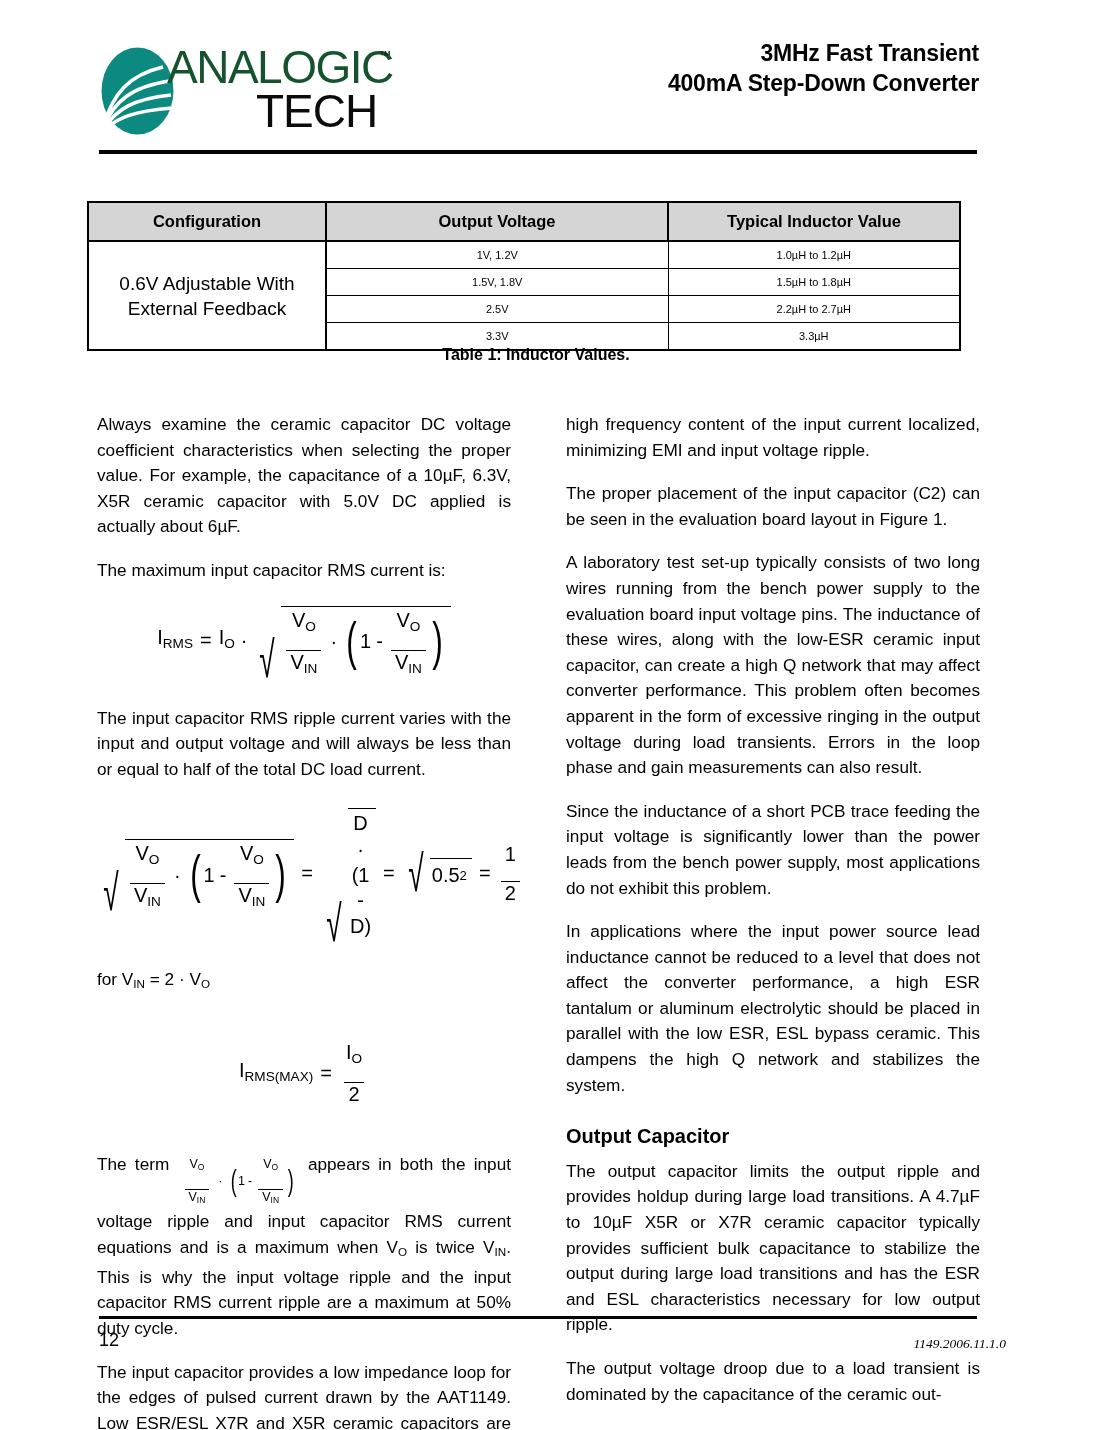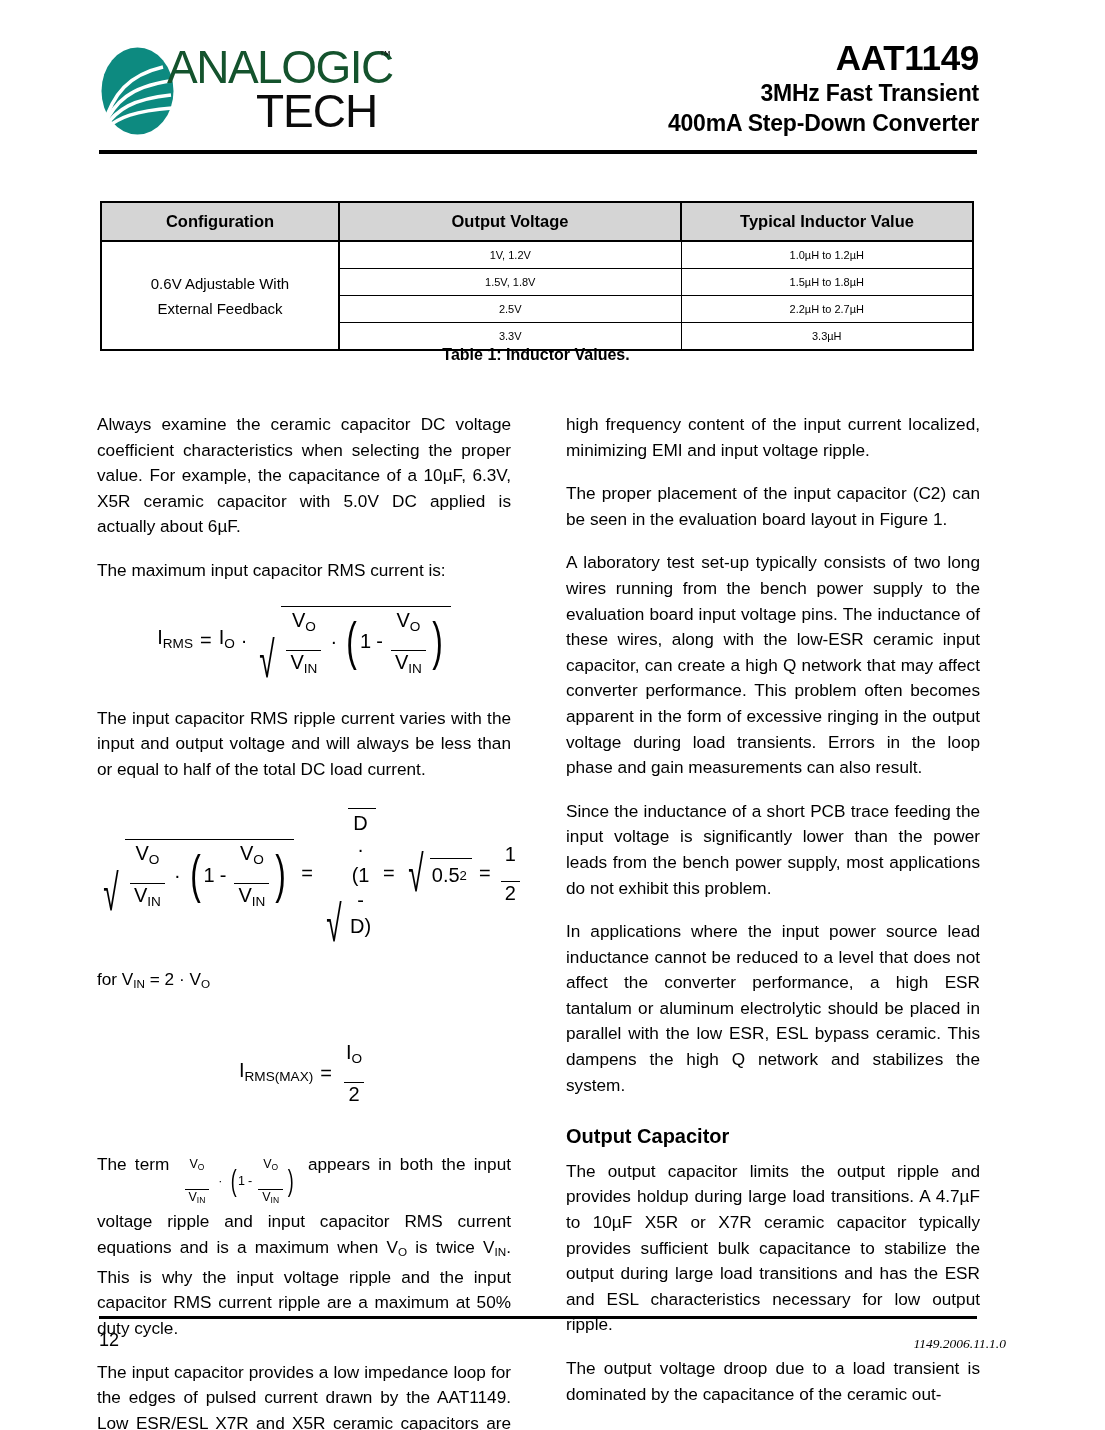--- a/index.html
+++ b/index.html
@@ -14,25 +14,25 @@
   .logo-analogic{position:absolute;left:0;top:0;font-family:"Liberation Sans",sans-serif;font-size:46px;font-weight:400;letter-spacing:-1.5px;line-height:1;color:#14532d;}
   .logo-tm{position:absolute;left:212px;top:5px;font-size:12px;line-height:1;color:#0b0b0b;}
   .logo-tech{position:absolute;left:89px;top:44px;font-size:46px;font-weight:400;letter-spacing:-1px;line-height:1;color:#0b0b0b;}
 
   .hdr-right{position:absolute;right:0;top:0;text-align:right;}
   .hdr-part{font-size:35px;font-weight:bold;line-height:40px;letter-spacing:-0.3px;}
   .hdr-sub{font-size:23px;font-weight:bold;line-height:30px;letter-spacing:-0.2px;}
   .hdr-rule{position:absolute;left:99px;top:150px;width:878px;height:4px;background:#000;}
 
   
-  .tbl{position:absolute;left:100px;top:201px;width:872px;border-collapse:collapse;table-layout:fixed;border-radius:15px;}
+  .tbl{position:absolute;left:87px;top:201px;width:872px;border-collapse:collapse;table-layout:fixed;border-radius:15px;}
   .tbl th,.tbl td{border:1px solid #000;text-align:center;vertical-align:middle;font-size:11px;}
   .tbl th{background:#d5d5d5;font-weight:bold;font-size:16.5px;height:35px;border:2px solid #000;}
   .tbl td{height:24px;font-weight:400;}
-  .tbl td.cfg{border:2px solid #000;border-top:1px solid #000;font-size:15px;line-height:25px;}
+  .tbl td.cfg{border:2px solid #000;border-top:1px solid #000;font-size:19px;line-height:25px;}
   .tbl col.c1{width:238px;}
   .tbl col.c2{width:342px;}
   .tbl col.c3{width:292px;}
   .tbl tr.first td{border-top:2px solid #000;}
   .tbl tr.last td{border-bottom:2px solid #000;}
   .tbl td.rcell{border-right:2px solid #000;}
 
   .tbl-caption{position:absolute;left:100px;top:346px;width:872px;text-align:center;font-size:16px;font-weight:bold;}
 
   
@@ -85,21 +85,20 @@
         </g>
       </svg>
       <div class="logo-text">
         <span class="logo-analogic">ANALOGIC</span>
         <span class="logo-tm">™</span>
         <span class="logo-tech">TECH</span>
       </div>
     </div>
 
     <div class="hdr-right">
-      <div class="hdr-part">AAT1149</div>
       <div class="hdr-sub">3MHz Fast Transient</div>
       <div class="hdr-sub">400mA Step-Down Converter</div>
     </div>
   </div>
   <div class="hdr-rule"></div>
 
   <table class="tbl">
     <colgroup>
         <col class="c1">
         <col class="c2">

